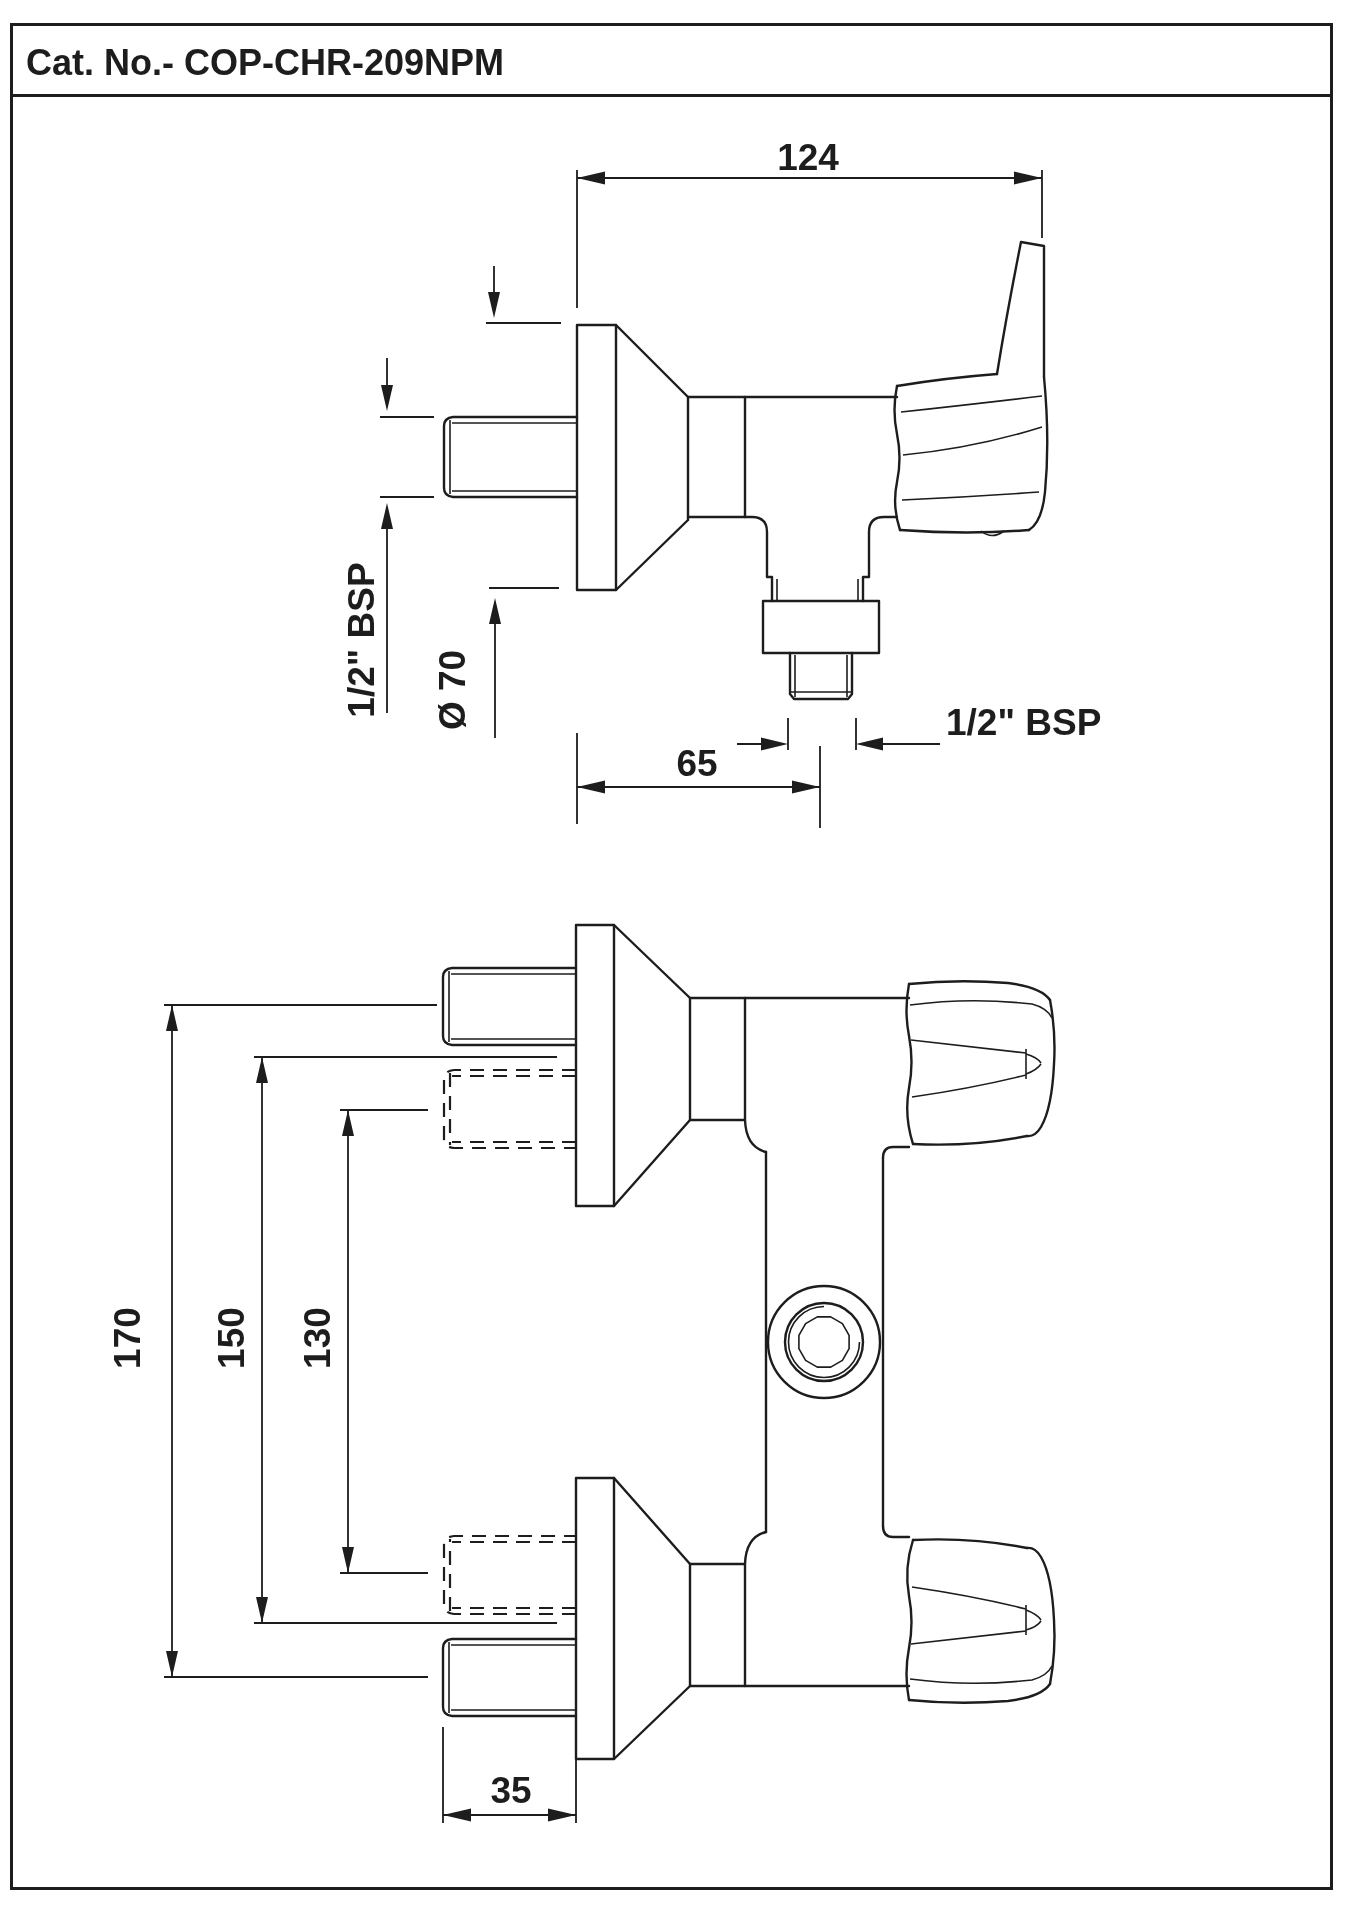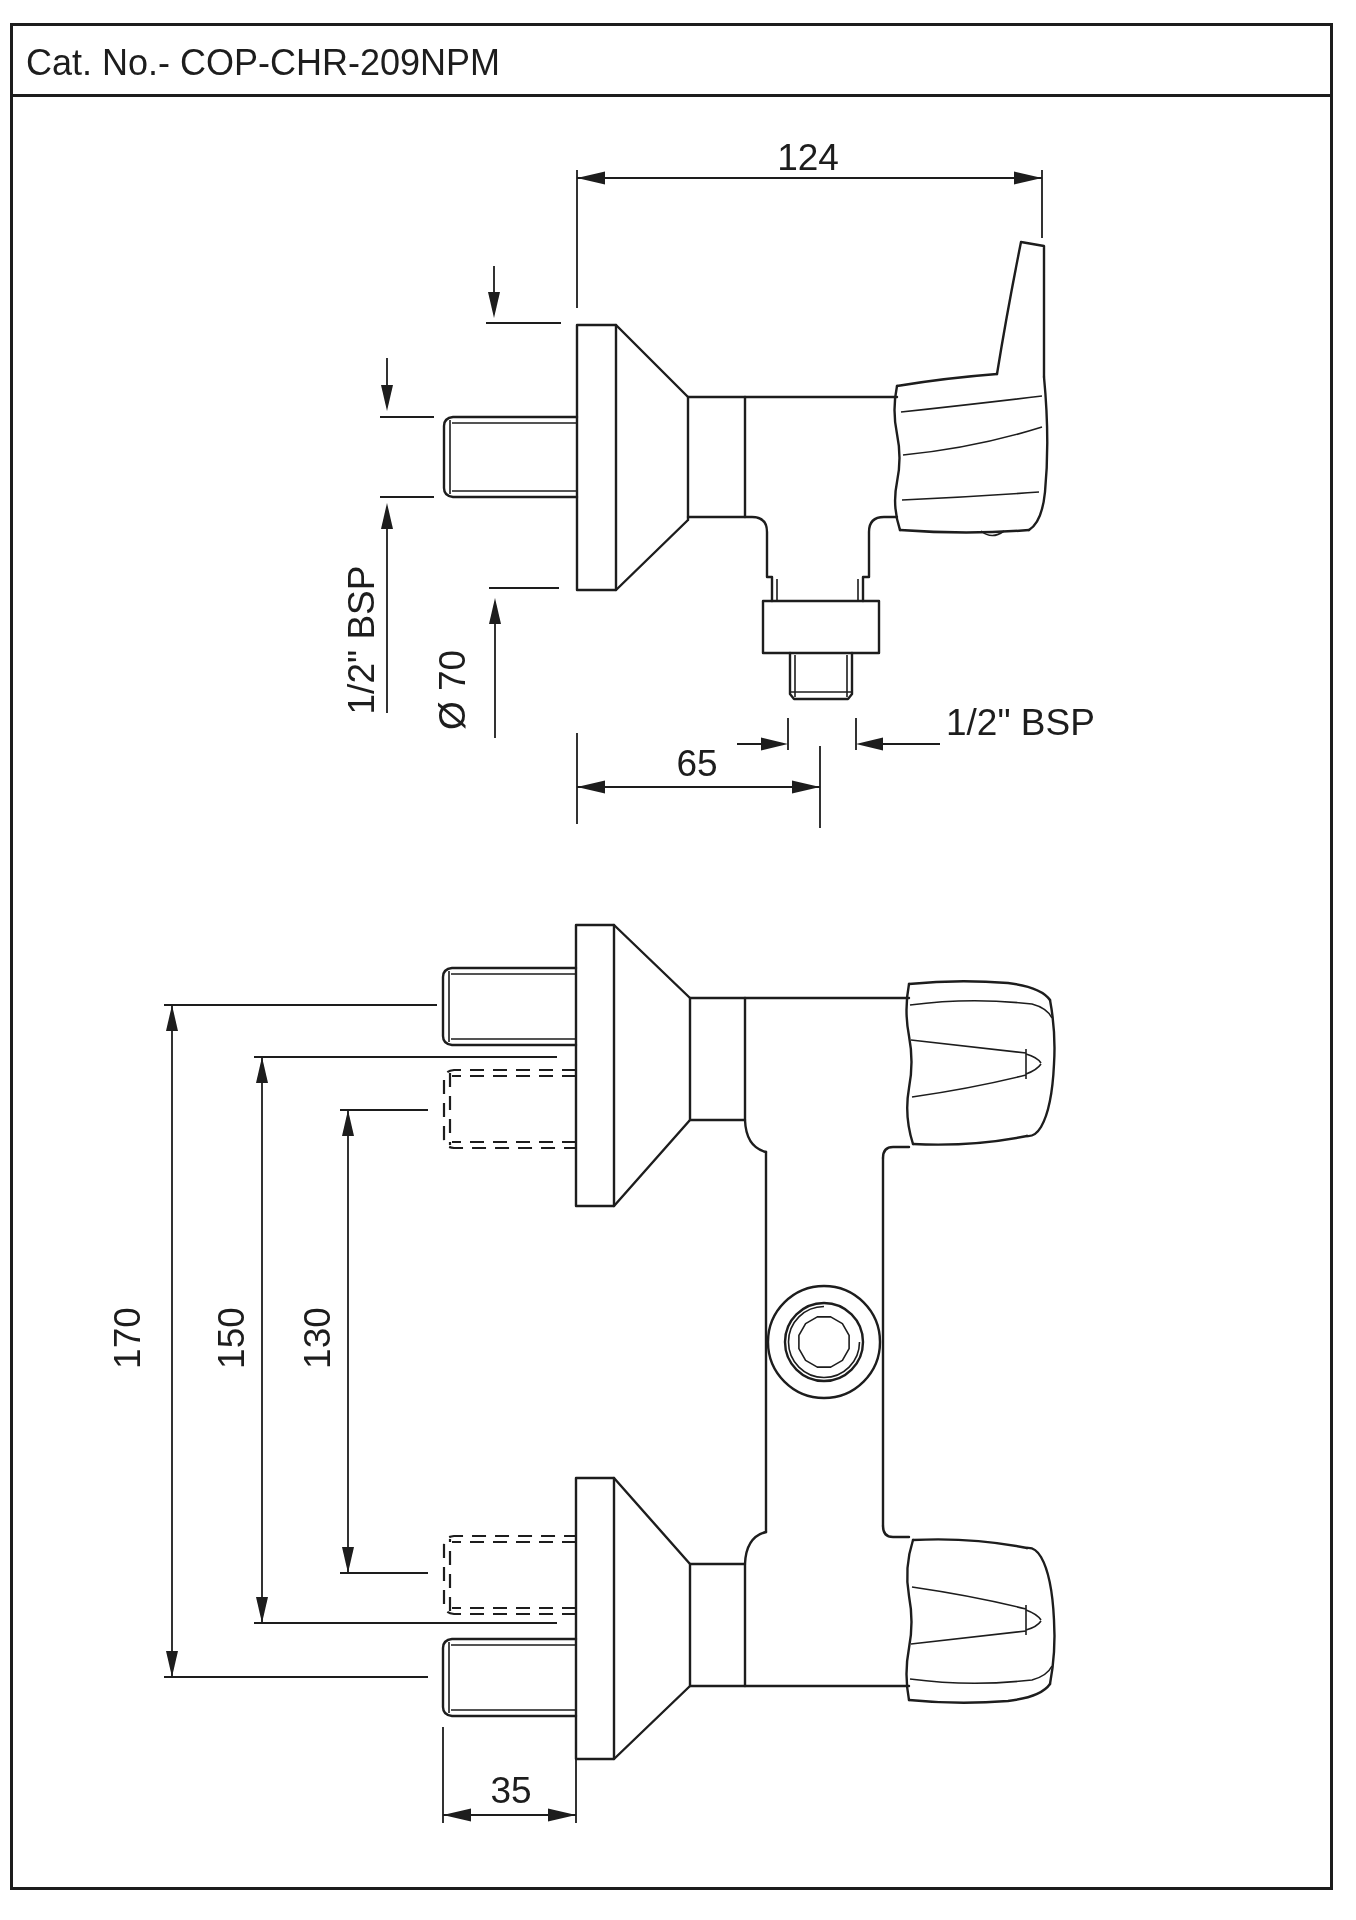--- a/index.html
+++ b/index.html
@@ -1,17 +1,17 @@
 <!DOCTYPE html>
 <html><head>
 <meta charset="utf-8">
 <style>
   html,body{margin:0;padding:0;background:#ffffff;}
   body{width:1356px;height:1920px;font-family:"Liberation Sans",sans-serif;}
-  #page{position:relative;width:1356px;height:1920px;background:#ffffff;overflow:hidden;}
+  #page{position:relative;width:1356px;height:1920px;background:#ffffff;overflow:hidden;font-weight:bold;}
   svg{position:absolute;left:0;top:0;}
   .part{fill:none;stroke:#1d1d1d;stroke-width:2.4;stroke-linejoin:round;stroke-linecap:round;}
   .thin{fill:none;stroke:#1d1d1d;stroke-width:1.6;stroke-linejoin:round;}
   .dash{fill:none;stroke:#1d1d1d;stroke-width:2.2;stroke-dasharray:14 9;stroke-linejoin:round;}
   .dim{fill:none;stroke:#1d1d1d;stroke-width:1.8;}
   .arr{fill:#1d1d1d;stroke:none;}
   .dimtxt{fill:#1d1d1d;font-family:"Liberation Sans",sans-serif;font-size:37px;}
   .mid{text-anchor:middle;}
   .frame{fill:none;stroke:#1d1d1d;stroke-width:3;}
   .ttl{fill:#1d1d1d;font-family:"Liberation Sans",sans-serif;font-size:36px;}

